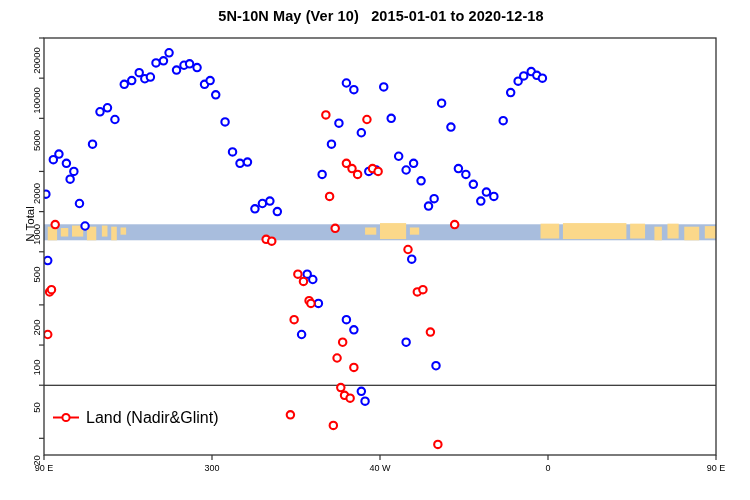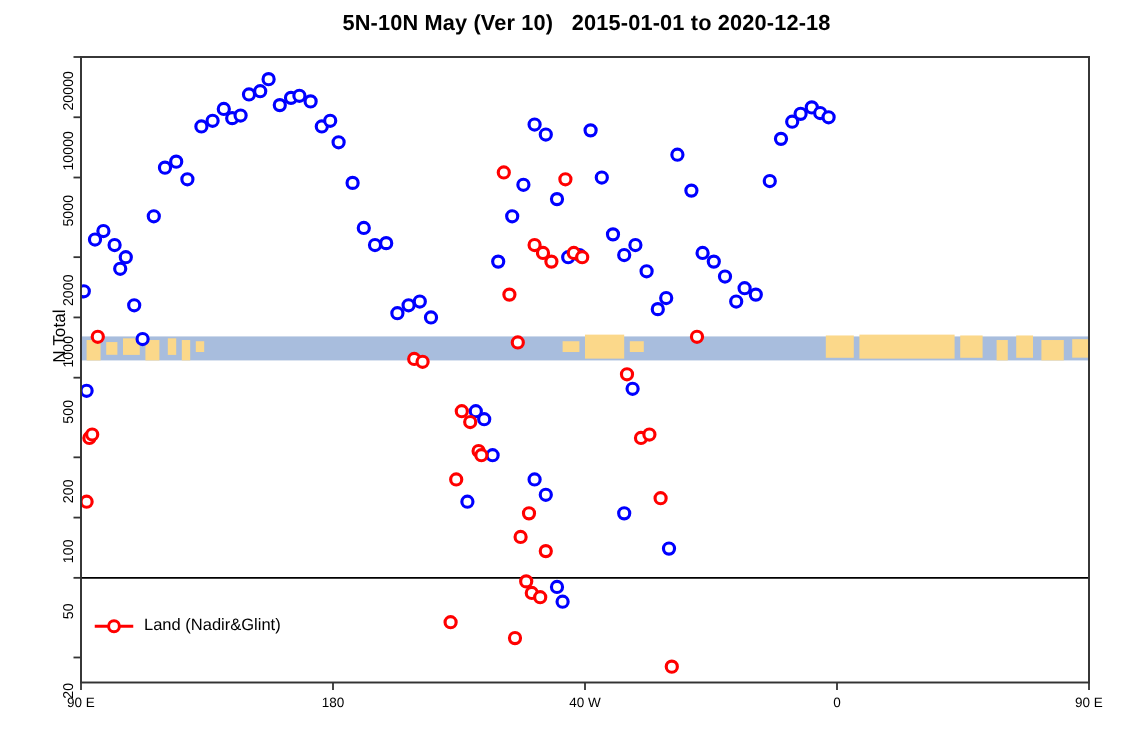--- a/index.html
+++ b/index.html
@@ -9,21 +9,21 @@
   }
   body {
     width: 750px;
     height: 500px;
     font-family: "Liberation Sans", sans-serif;
     overflow: hidden;
     position: relative;
   }
   #figure {
     position: absolute;
-    left: 16px; top: 0;
+    left: 6px; top: 0;
     width: 700px;
     height: 500px;
   }
   .title {
     position: absolute;
     left: 0;
     top: 8px;
     width: 750px;
     text-align: center;
     font-size: 14.5px;
@@ -65,21 +65,21 @@
     position: absolute;
     font-size: 9px;
     color: #000000;
     white-space: nowrap;
     text-align: center;
   }
   .legend {
     position: absolute;
     left: 47px;
     top: 410px;
-    font-size: 11px;
+    font-size: 16px;
     color: #000000;
     text-align: center;
   }
   .legend-row {
     display: flex;
     align-items: center;
     height: 15px;
   }
   .legend-label {
     margin-left: 7px;
@@ -104,21 +104,21 @@
       <div class="ytick-label" style="left: -18px; top: 297.885px; width: 48px;">200</div>
       <div class="ytick-label" style="left: -18px; top: 244.783px; width: 48px;">500</div>
       <div class="ytick-label" style="left: -18px; top: 204.613px; width: 48px;">1000</div>
       <div class="ytick-label" style="left: -18px; top: 164.443px; width: 48px;">2000</div>
       <div class="ytick-label" style="left: -18px; top: 111.34px; width: 48px;">5000</div>
       <div class="ytick-label" style="left: -18px; top: 71.1702px; width: 48px;">10000</div>
       <div class="ytick-label" style="left: -18px; top: 31px; width: 48px;">20000</div>
     </div>
   <div id="xtick-labels">
       <div class="xtick-label" style="width: 60px; left: 8px; top: 463px;">90 E</div>
-      <div class="xtick-label" style="width: 60px; left: 176px; top: 463px;">180</div>
+      <div class="xtick-label" style="width: 60px; left: 176px; top: 463px;">300</div>
       <div class="xtick-label" style="width: 60px; left: 344px; top: 463px;">40 W</div>
       <div class="xtick-label" style="width: 60px; left: 512px; top: 463px;">0</div>
       <div class="xtick-label" style="width: 60px; left: 680px; top: 463px;">90 E</div>
     </div>
 
   <svg id="plot" width="750" height="500">
     <defs>
       <clipPath id="plotclip">
           <rect x="38" y="38" width="672" height="417"></rect>
         </clipPath>

